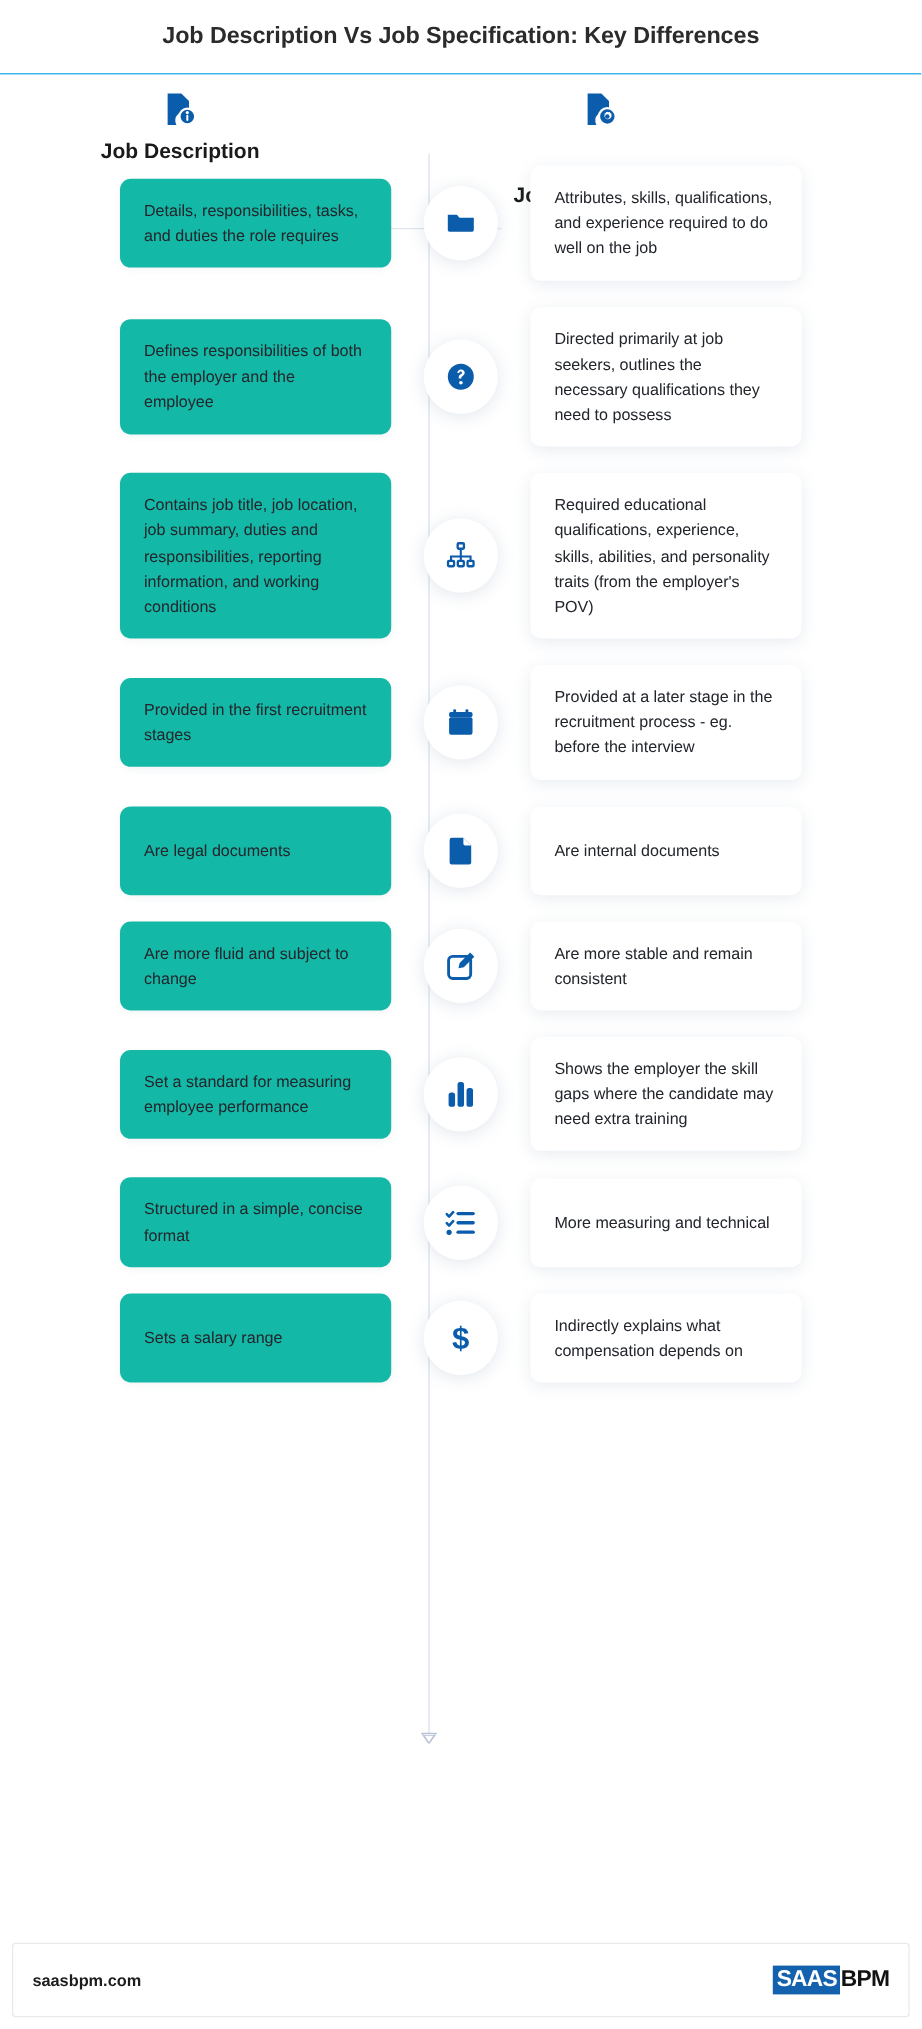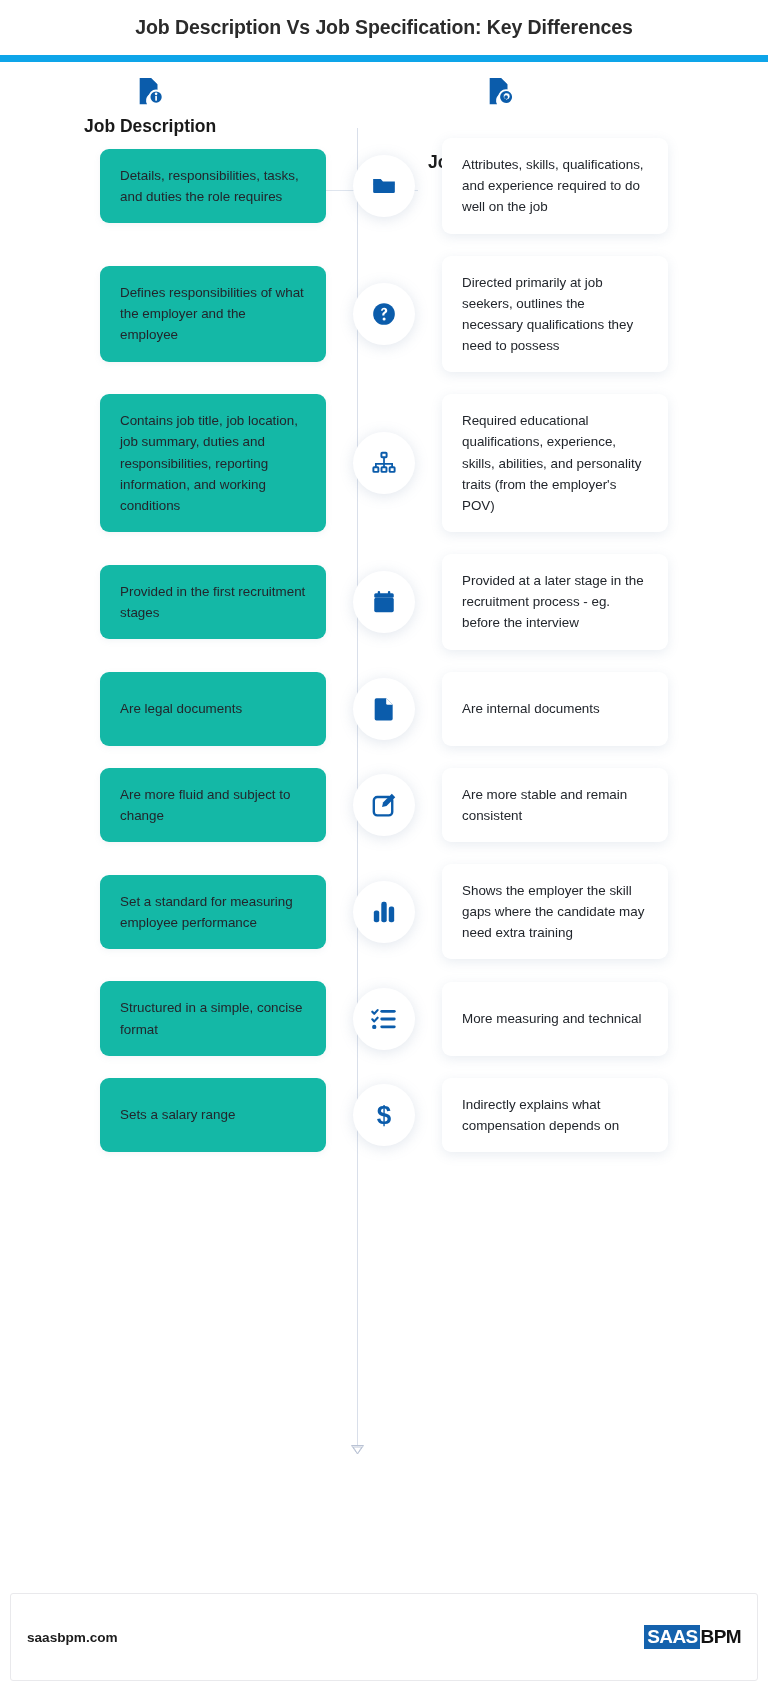--- a/index.html
+++ b/index.html
@@ -16,21 +16,21 @@
     background: #ffffff;
     overflow: hidden;
   }
 
   
   .header {
     height: 62px;
     display: flex;
     align-items: center;
     justify-content: center;
-    border-bottom: 7px solid #0ea5e9;
+    border-bottom: 1px solid #0ea5e9;
     background: #ffffff;
   }
   .header-title {
     font-size: 19.5px;
     font-weight: bold;
     color: #2b2b2b;
     letter-spacing: -0.1px;
   }
 
   
@@ -133,21 +133,21 @@
     z-index: 5;
   }
   .node svg { width: 26px; height: 26px; display: block; }
 
   
   .footer {
     position: absolute;
     left: 10px;
     right: 10px;
     bottom: 10px;
-    height: 88px;
+    height: 62px;
     border: 1px solid #e9e9ec;
     border-radius: 3px;
     background: #ffffff;
     display: flex;
     align-items: center;
     justify-content: space-between;
     padding: 0 16px;
   }
   .footer-url {
     font-size: 13.6px;
@@ -233,21 +233,21 @@
             </svg>
         </span>
       </div>
       <div class="card right">
         <span class="card-text">Attributes, skills, qualifications, and experience required to do well on the job</span>
       </div>
     </div>
 
     <div class="row">
       <div class="card left">
-        <span class="card-text">Defines responsibilities of what the employer and the employee</span>
+        <span class="card-text">Defines responsibilities of both the employer and the employee</span>
       </div>
       <div class="node">
         <span>
           <svg viewBox="0 0 24 24">
               <circle cx="12" cy="12" r="10" fill="#0b5cab"></circle>
               <path d="M9.3 9.1c0-1.6 1.3-2.8 2.9-2.8s2.8 1.1 2.8 2.6c0 1.2-.7 1.8-1.6 2.4-.7.5-1 .8-1 1.6v.4h-2v-.6c0-1.4.6-2 1.5-2.6.7-.5 1-.8 1-1.3 0-.5-.4-.9-1-.9-.7 0-1.1.5-1.1 1.2z" fill="#ffffff"></path>
               <circle cx="12.1" cy="16.6" r="1.4" fill="#ffffff"></circle>
             </svg>
         </span>
       </div>

